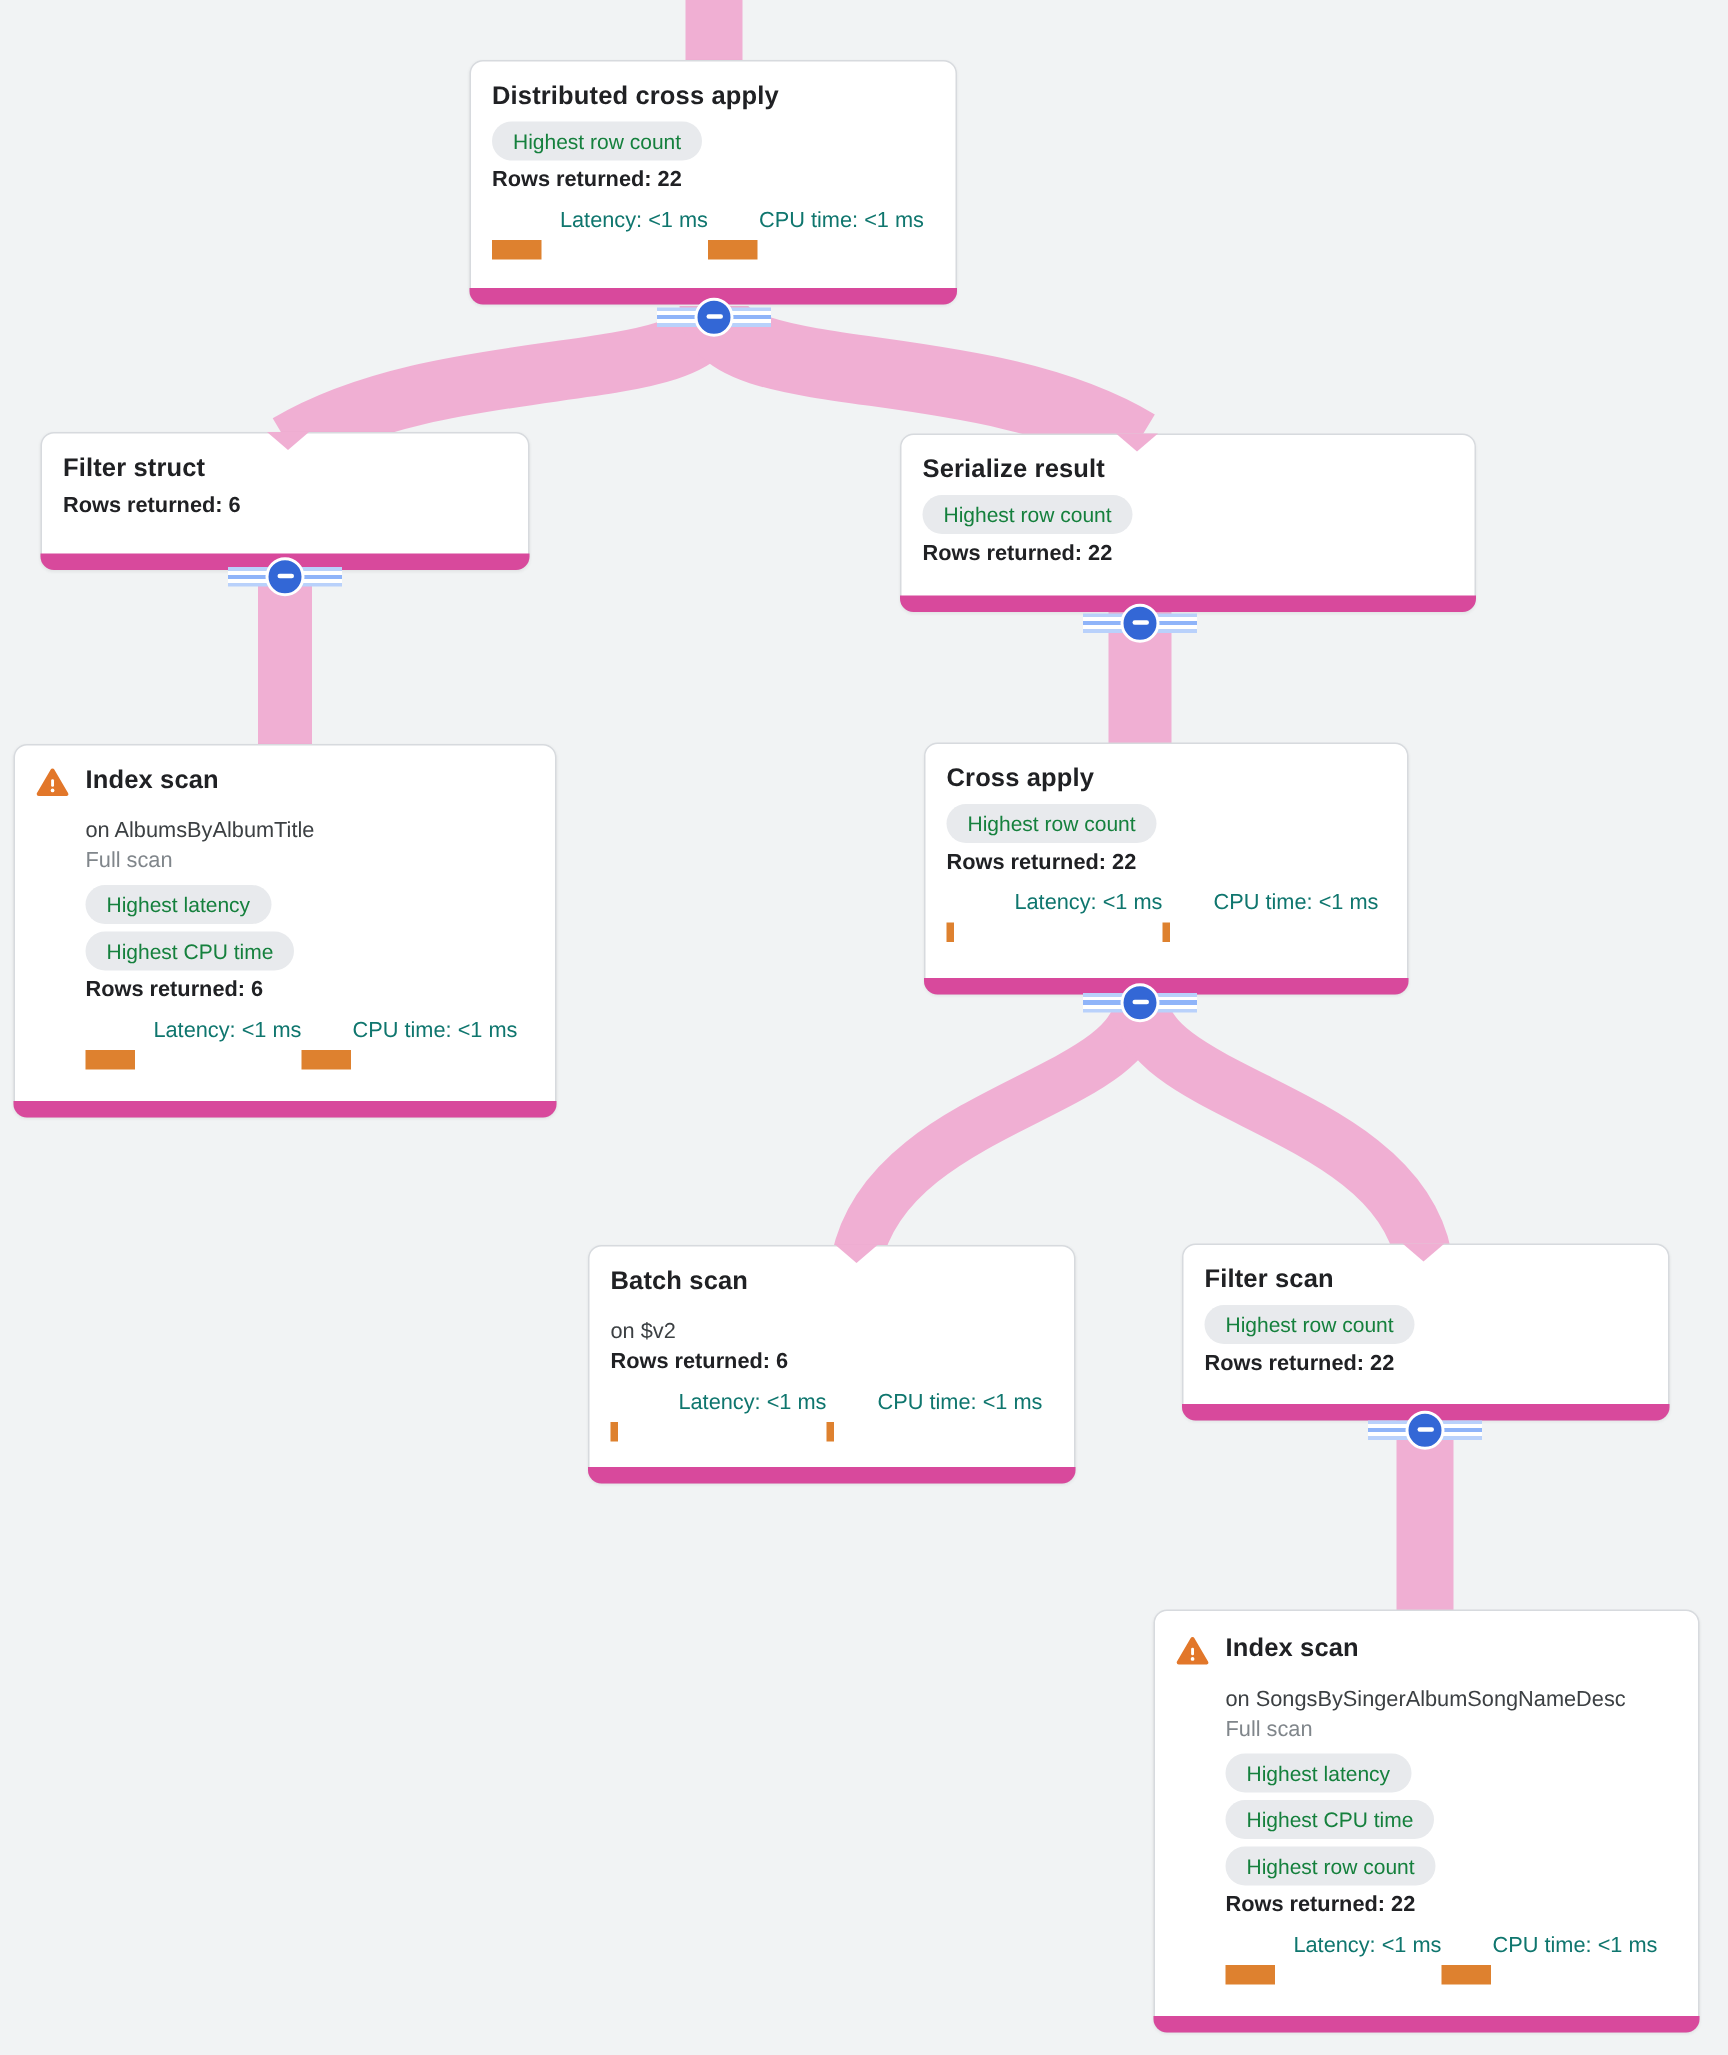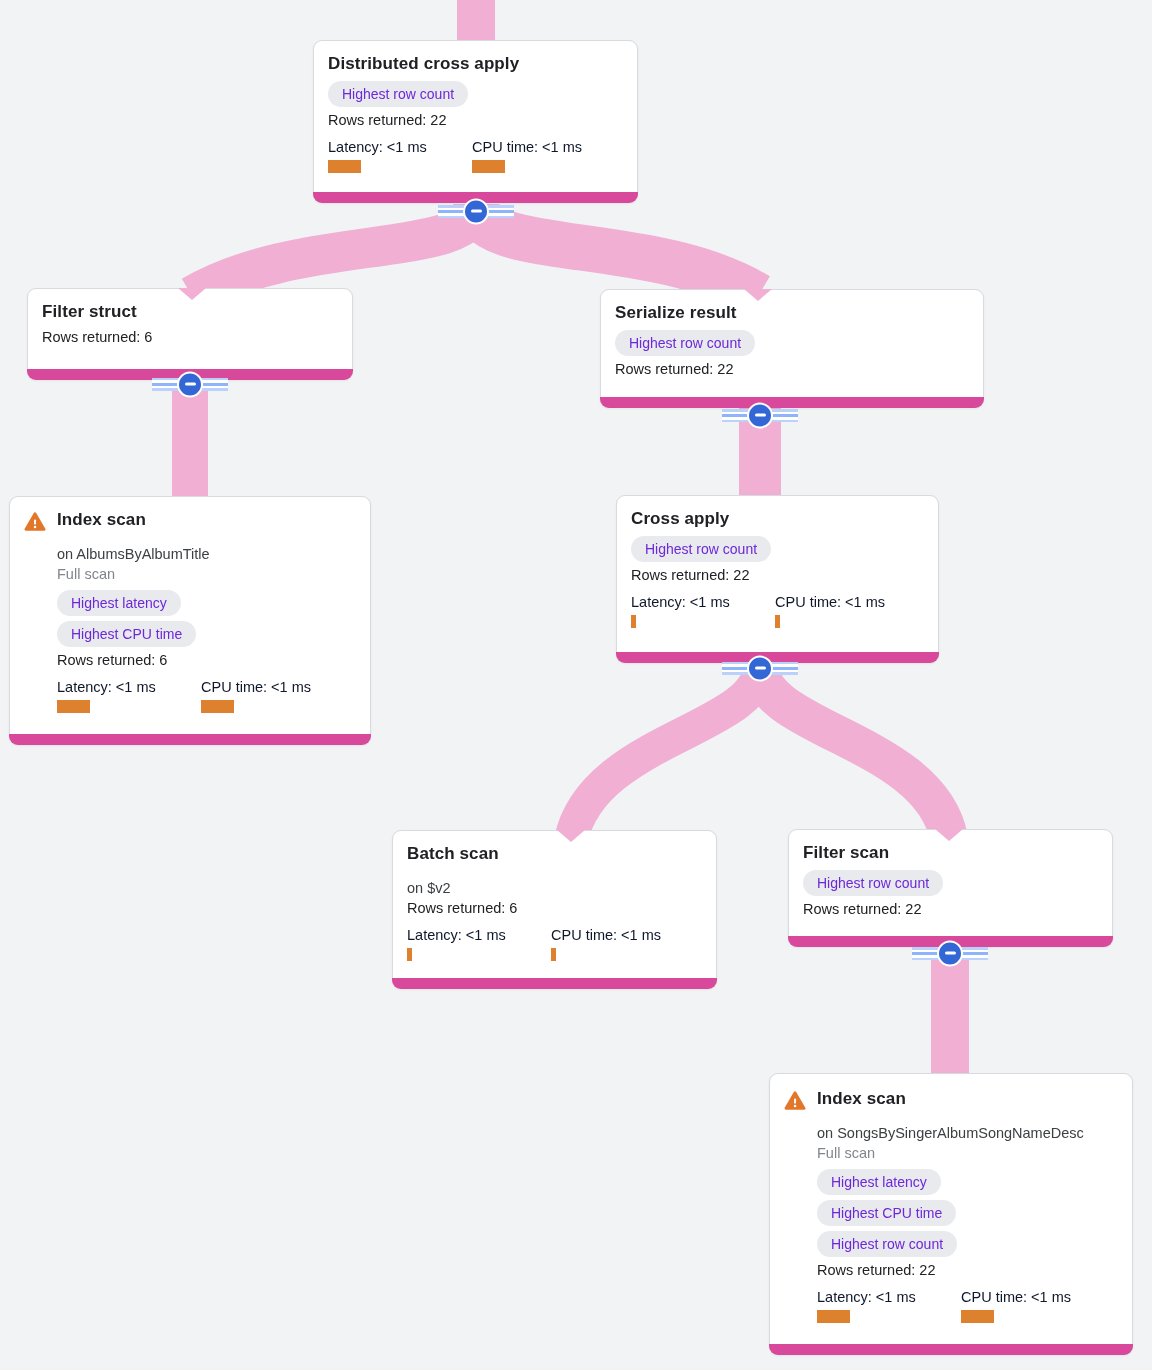--- a/index.html
+++ b/index.html
@@ -13,26 +13,26 @@
         box-sizing:border-box;z-index:1;box-shadow:0 1px 2px rgba(60,64,67,.08);}
   .footer{position:absolute;left:-1px;right:-1px;bottom:-1px;height:11px;
           background:#D8499C;border-radius:0 0 9px 9px;}
   .card-inner{display:flex;padding:13px 14px 0 14px;gap:11px;}
   .warn{flex:0 0 auto;margin-top:1px;}
   .content{flex:1;min-width:0;}
   .title{font-size:17px;font-weight:bold;color:#202124;letter-spacing:.1px;margin:0 0 7px 0;}
   .subtitle{font-size:14.5px;color:#3C4043;margin:16px 0 4px 0;}
   .muted{font-size:14.5px;color:#80868B;margin:0 0 8px 0;}
   .pill-row{margin:0 0 5px 0;}
-  .pill{display:inline-block;background:#E8EAED;color:#6d28d9;font-size:14px;
+  .pill{display:inline-block;background:#E8EAED;color:#15803d;font-size:14px;
         line-height:26px;padding:0 14px;border-radius:13px;white-space:nowrap;}
-  .rows{font-size:14.5px;color:#202124;margin:2px 0 11px 0;}
+  .rows{font-size:14.5px;color:#202124;margin:2px 0 11px 0;font-weight:bold;}
   .metrics{display:flex;}
   .metric{width:144px;flex:0 0 auto;}
-  .mlabel{font-size:14.5px;color:#0f172a;margin:0 0 5px 0;}
+  .mlabel{font-size:14.5px;color:#0f766e;margin:0 0 5px 0;text-align:right;}
   .bar{height:13px;background:#DE812F;}
   .bar-wide{width:33px;}
   .bar-thin{width:5px;}
   .collapse{position:absolute;z-index:3;width:76px;height:27px;transform:translate(-50%,-50%);
             display:flex;align-items:center;justify-content:center;cursor:pointer;}
   .ribbon{position:absolute;left:0;right:0;top:50%;transform:translateY(-50%);height:13px;
           background:linear-gradient(to bottom,
             #B9D1FB 0 2.5px,#FFFFFF 2.5px 5px,#8FB4F9 5px 8px,
             #FFFFFF 8px 10.5px,#B9D1FB 10.5px 13px);}
   .circle{position:absolute;width:26px;height:26px;border-radius:50%;background:#3367D6;

